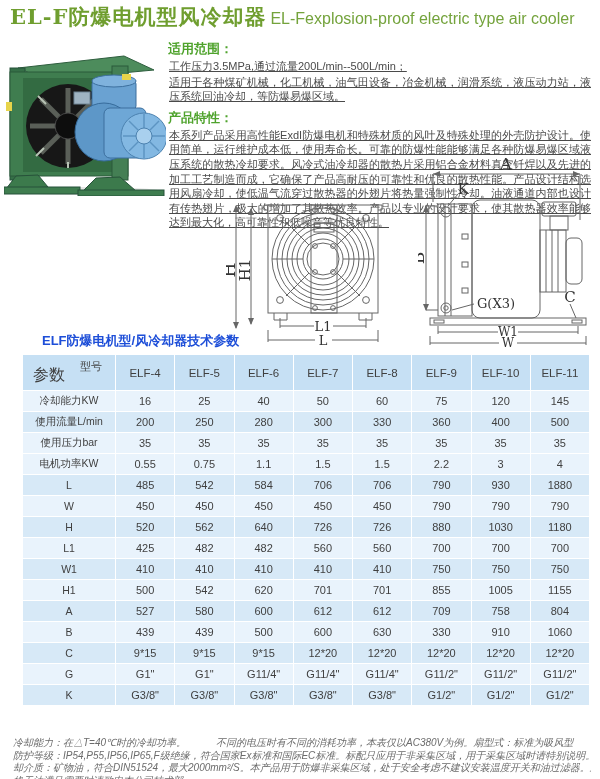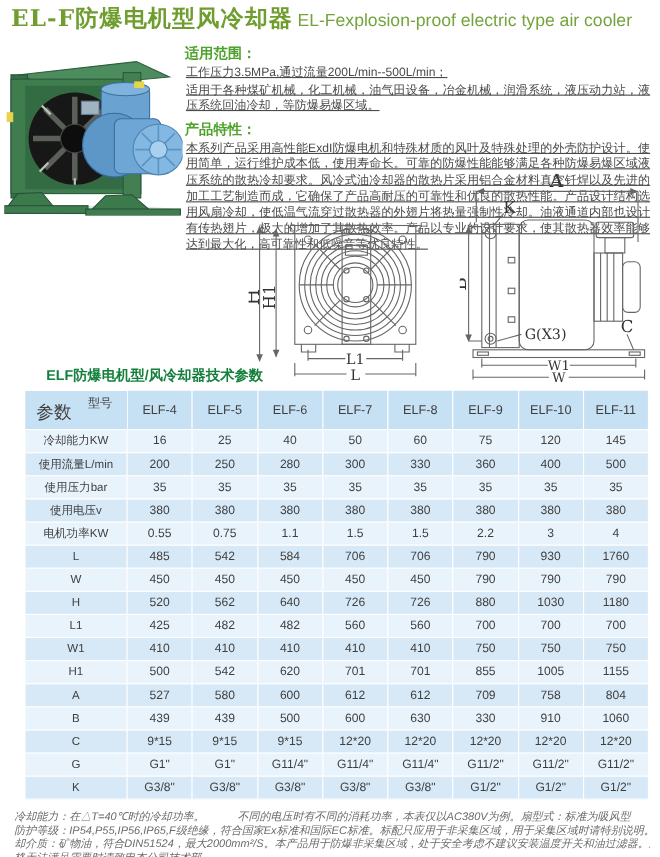--- a/index.html
+++ b/index.html
@@ -19,21 +19,21 @@
 
   
   .photo{position:absolute;left:4px;top:44px;width:162px;height:152px;}
 
   
   .front-view{position:absolute;left:226px;top:196px;width:167px;height:154px;}
   .side-view{position:absolute;left:418px;top:158px;width:182px;height:190px;}
   .dim-label{font-family:"DejaVu Serif",serif;fill:#333;}
 
   
-  .table-title{position:absolute;left:42px;top:332px;font-size:13px;font-weight:bold;color:#15803d;}
+  .table-title{position:absolute;left:42px;top:332px;font-size:13px;font-weight:bold;color:#1d4ed8;}
   table.spec{position:absolute;left:22px;top:354px;width:568px;border-collapse:collapse;table-layout:fixed;}
   table.spec th,table.spec td{border:1px solid #ffffff;text-align:center;vertical-align:middle;
       font-weight:normal;color:#3f3f3f;padding:0;}
   table.spec thead th{background:#c6e0f4;height:35px;font-size:11.5px;}
   table.spec td{height:20px;font-size:11px;}
   table.spec td.rowlabel{font-size:10.5px;}
   tr.light td{background:#e9f3fc;}
   tr.dark td{background:#d7e9f7;}
   th.corner{position:relative;width:92px;
       background:linear-gradient(to bottom right,#c6e0f4 49.4%,#a4c6e0 50%,#c6e0f4 50.6%);}
@@ -294,52 +294,41 @@
           <td class="rowlabel">使用压力bar</td>
           <td>35</td>
           <td>35</td>
           <td>35</td>
           <td>35</td>
           <td>35</td>
           <td>35</td>
           <td>35</td>
           <td>35</td>
         </tr>
-        <tr class="dark">
-          <td class="rowlabel">使用电压v</td>
-          <td>380</td>
-          <td>380</td>
-          <td>380</td>
-          <td>380</td>
-          <td>380</td>
-          <td>380</td>
-          <td>380</td>
-          <td>380</td>
-        </tr>
         <tr class="light">
           <td class="rowlabel">电机功率KW</td>
           <td>0.55</td>
           <td>0.75</td>
           <td>1.1</td>
           <td>1.5</td>
           <td>1.5</td>
           <td>2.2</td>
           <td>3</td>
           <td>4</td>
         </tr>
         <tr class="dark">
           <td class="rowlabel">L</td>
           <td>485</td>
           <td>542</td>
           <td>584</td>
           <td>706</td>
           <td>706</td>
           <td>790</td>
           <td>930</td>
-          <td>1760</td>
+          <td>1880</td>
         </tr>
         <tr class="light">
           <td class="rowlabel">W</td>
           <td>450</td>
           <td>450</td>
           <td>450</td>
           <td>450</td>
           <td>450</td>
           <td>790</td>
           <td>790</td>

